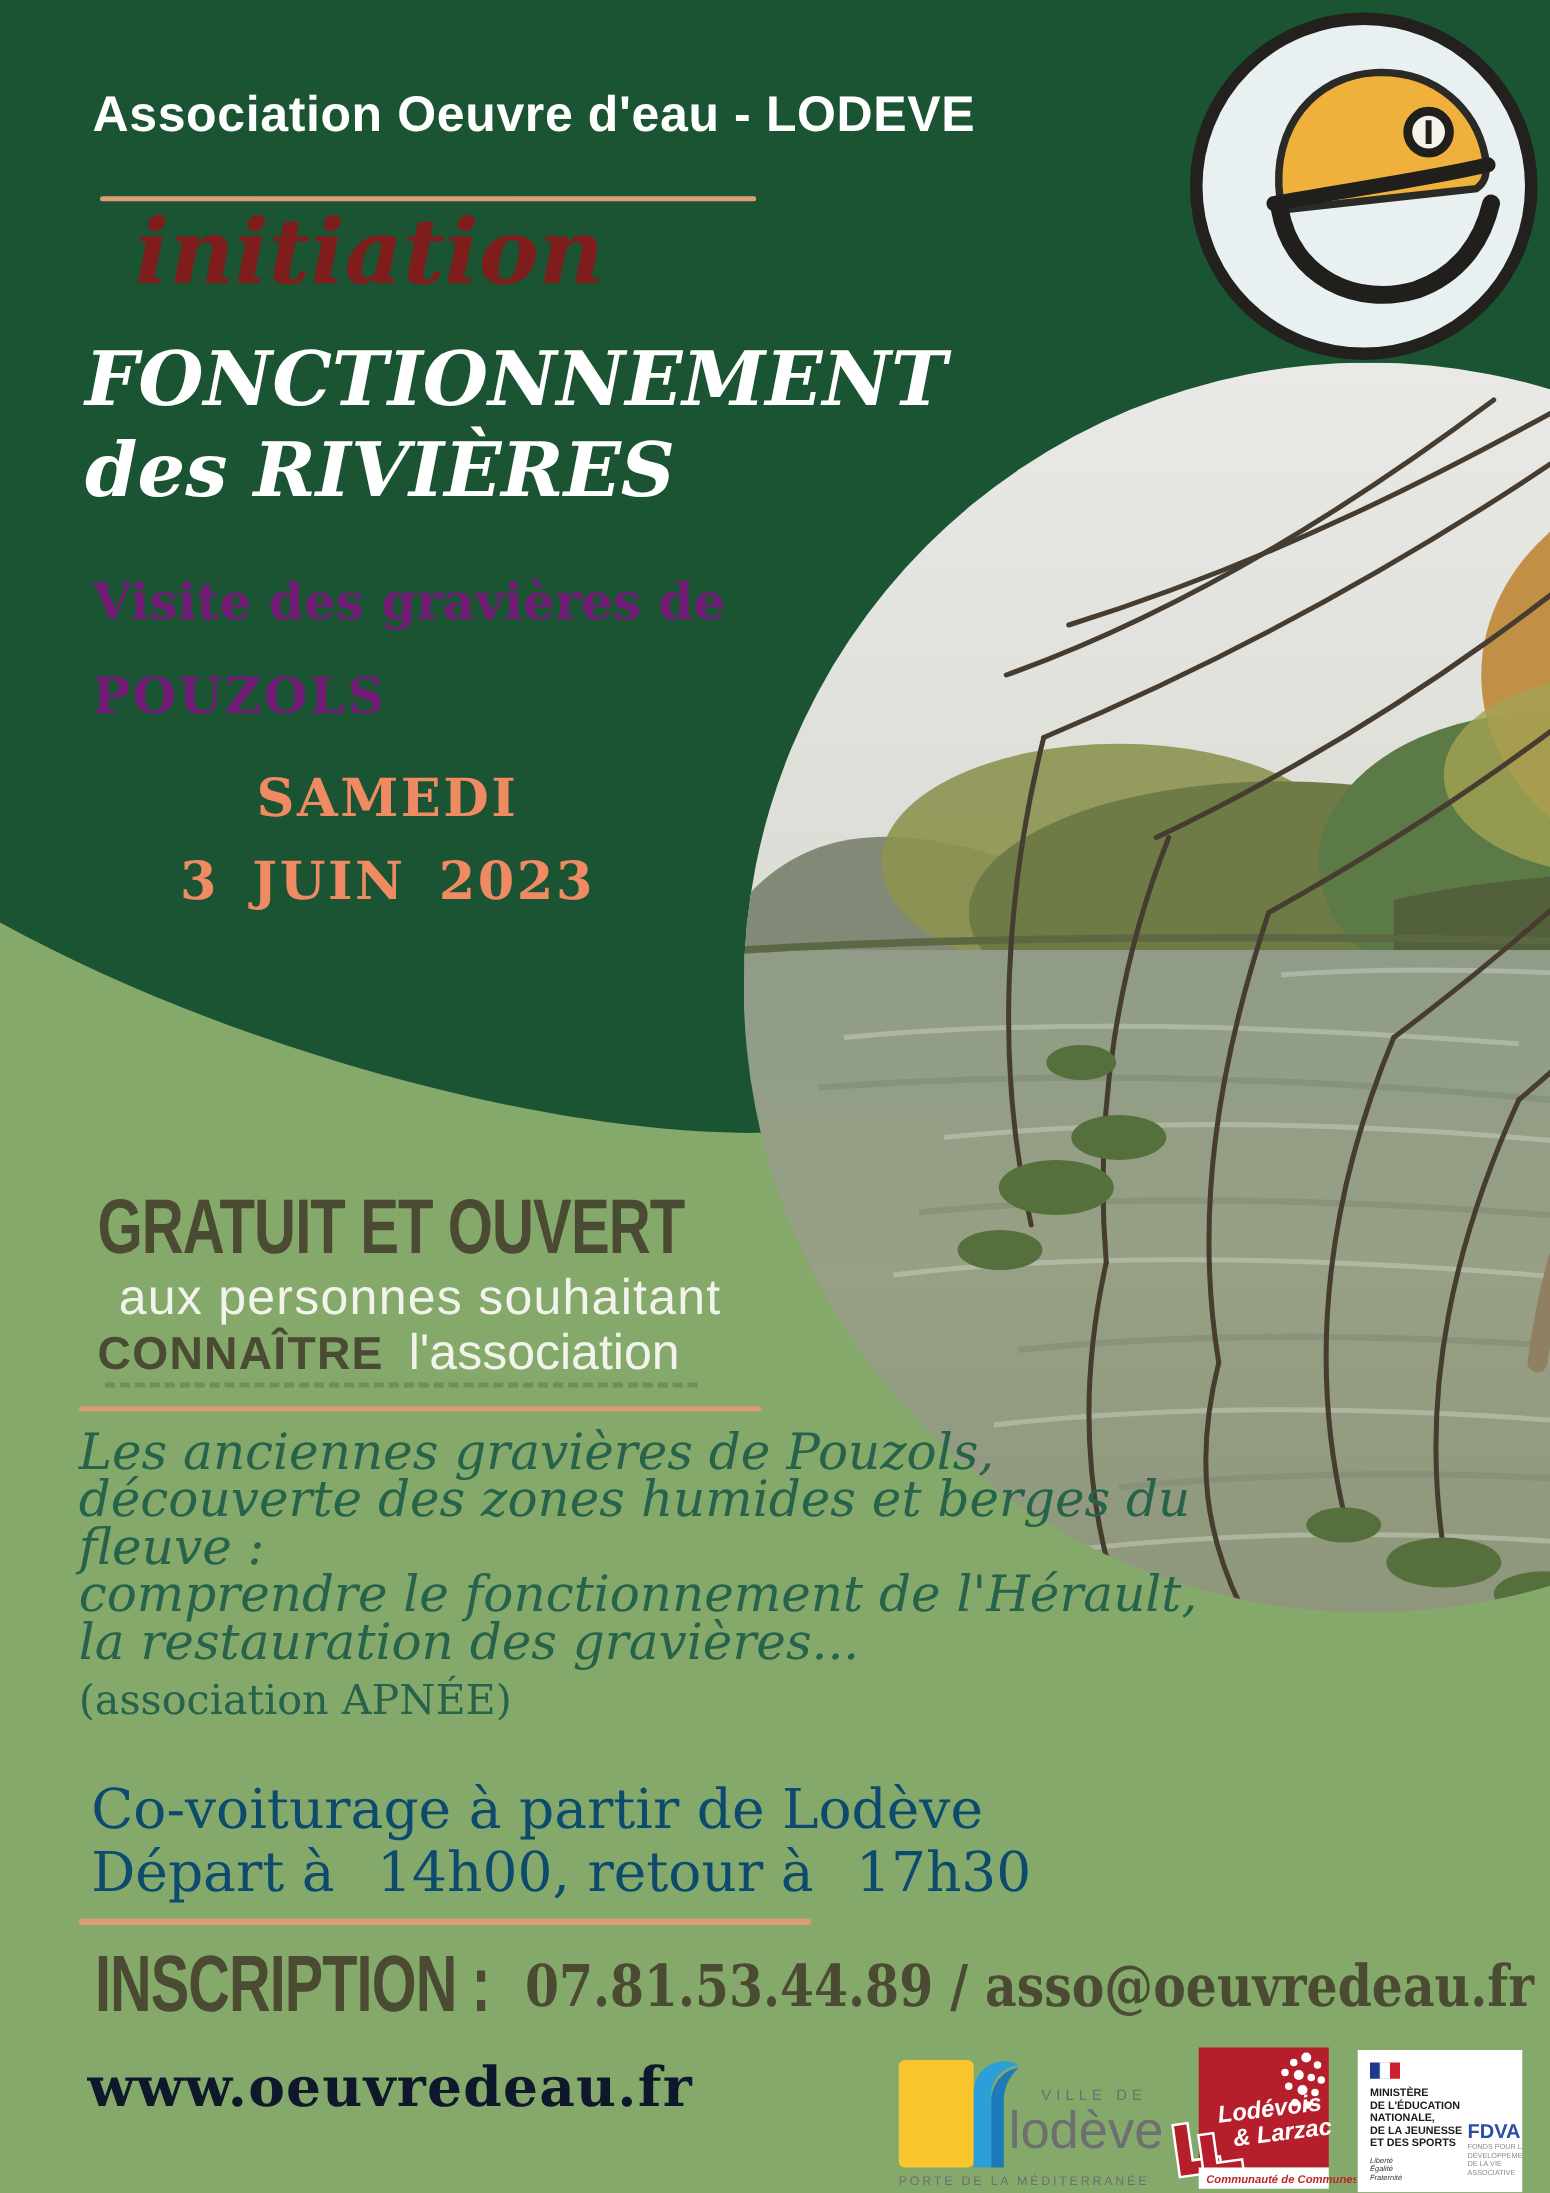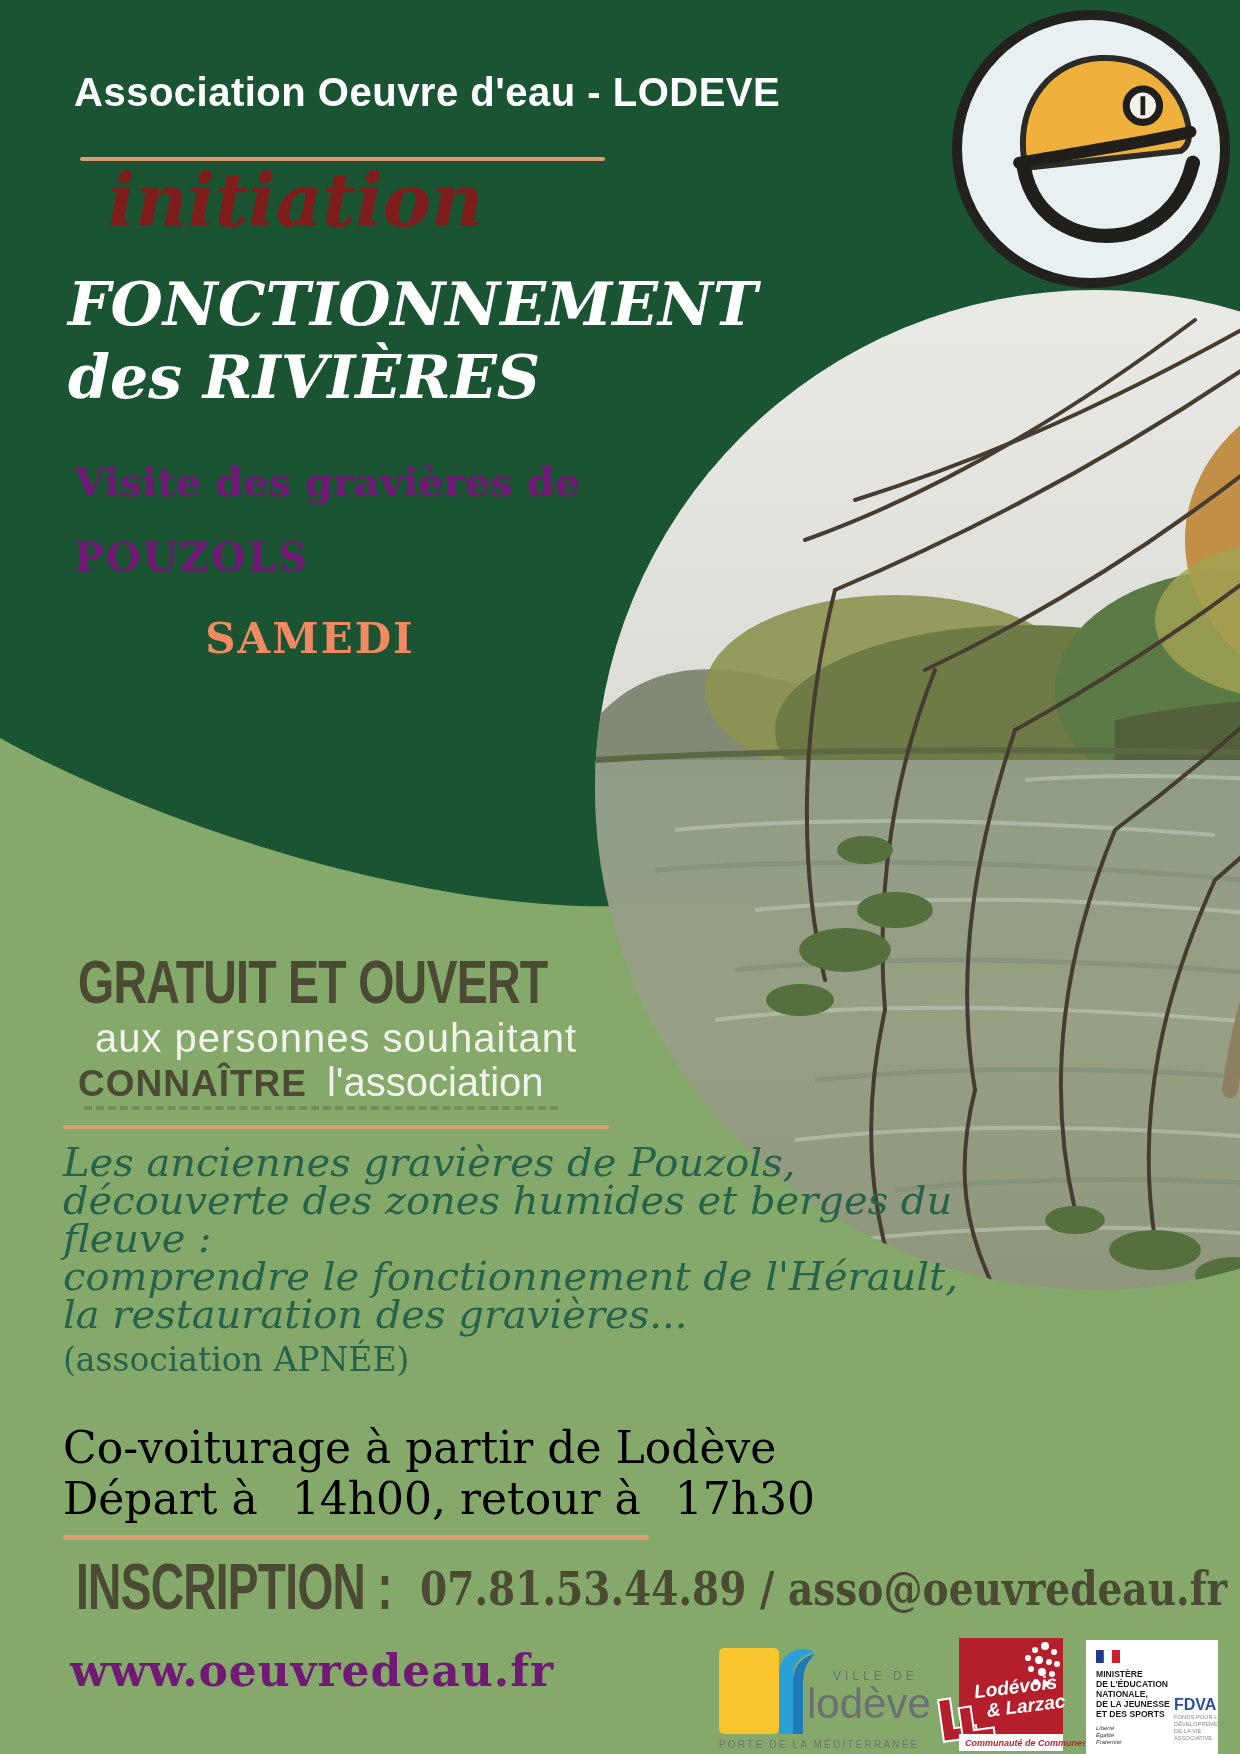--- a/index.html
+++ b/index.html
@@ -39,30 +39,30 @@
              white-space:nowrap;}
   .free-sub2{left:78px;top:1060px;white-space:nowrap;font-size:40px;}
   .free-sub2 .strong{color:#4b4a33;font-weight:bold;font-size:37px;letter-spacing:1px;}
   .free-sub2 .rest{color:#f2f4ec;margin-left:20px;margin-top:20px;}
   .dashes{left:84px;top:1100px;width:474px;height:6px;
           border-bottom:4px dashed rgba(70,70,48,.28);}
   .desc{left:63px;top:1143px;color:#27634a;font-size:40px;font-style:italic;
         font-family:"DejaVu Serif", serif;line-height:38px;white-space:nowrap;}
   .speaker{left:63px;top:1340px;color:#27634a;font-size:33px;
            font-family:"DejaVu Serif", serif;line-height:39px;white-space:nowrap;}
-  .carpool{left:63px;top:1422px;color:#000000;font-size:44px;
+  .carpool{left:73px;top:1422px;color:#0c4a6e;font-size:44px;
            font-family:"DejaVu Serif", serif;line-height:51px;white-space:nowrap;}
   .carpool b{font-weight:normal;margin-left:20px;}
   .inscription-label{left:76px;top:1550px;color:#4b4a33;font-size:64px;font-weight:bold;
                      letter-spacing:-1px;transform:scaleX(.72);transform-origin:left top;
                      white-space:nowrap;}
   .inscription-contact{left:420px;top:1562px;color:#4b4a33;font-size:46px;font-weight:bold;
                        font-family:"DejaVu Serif", serif;transform:scaleX(.85);
                        transform-origin:left top;white-space:nowrap;}
-  .website{left:70px;top:1645px;color:#701a75;font-size:44px;font-weight:bold;
+  .website{left:70px;top:1645px;color:#0f172a;font-size:44px;font-weight:bold;
            font-family:"DejaVu Serif", serif;letter-spacing:1px;white-space:nowrap;}
   
   #logo-lodeve{left:715px;top:1642px;}
   #logo-lodevois{left:935px;top:1636px;}
   #logo-ministere{left:1086px;top:1640px;}
   svg text{font-family:"Liberation Sans", sans-serif;}
 </style>
 </head>
 <body>
 
@@ -155,20 +155,21 @@
 <div class="abs main-title">
   <div>FONCTIONNEMENT</div>
   <div>des RIVIÈRES</div>
 </div>
 <div class="abs subtitle">
   <div>Visite des gravières de</div>
   <div style="letter-spacing:2px;margin-top:21px;">POUZOLS</div>
 </div>
 <div class="abs date-block">
   <div>SAMEDI</div>
+  <div class="l2">3 JUIN 2023</div>
 </div>
 
 <div class="abs free-heading">GRATUIT ET OUVERT</div>
 <div class="abs free-sub1">aux personnes souhaitant</div>
 <div class="abs free-sub2">
   <span class="strong">CONNAÎTRE</span><span class="rest">l'association</span>
 </div>
 <div class="abs dashes"></div>
 <div id="rule2" class="abs rule"></div>
 

